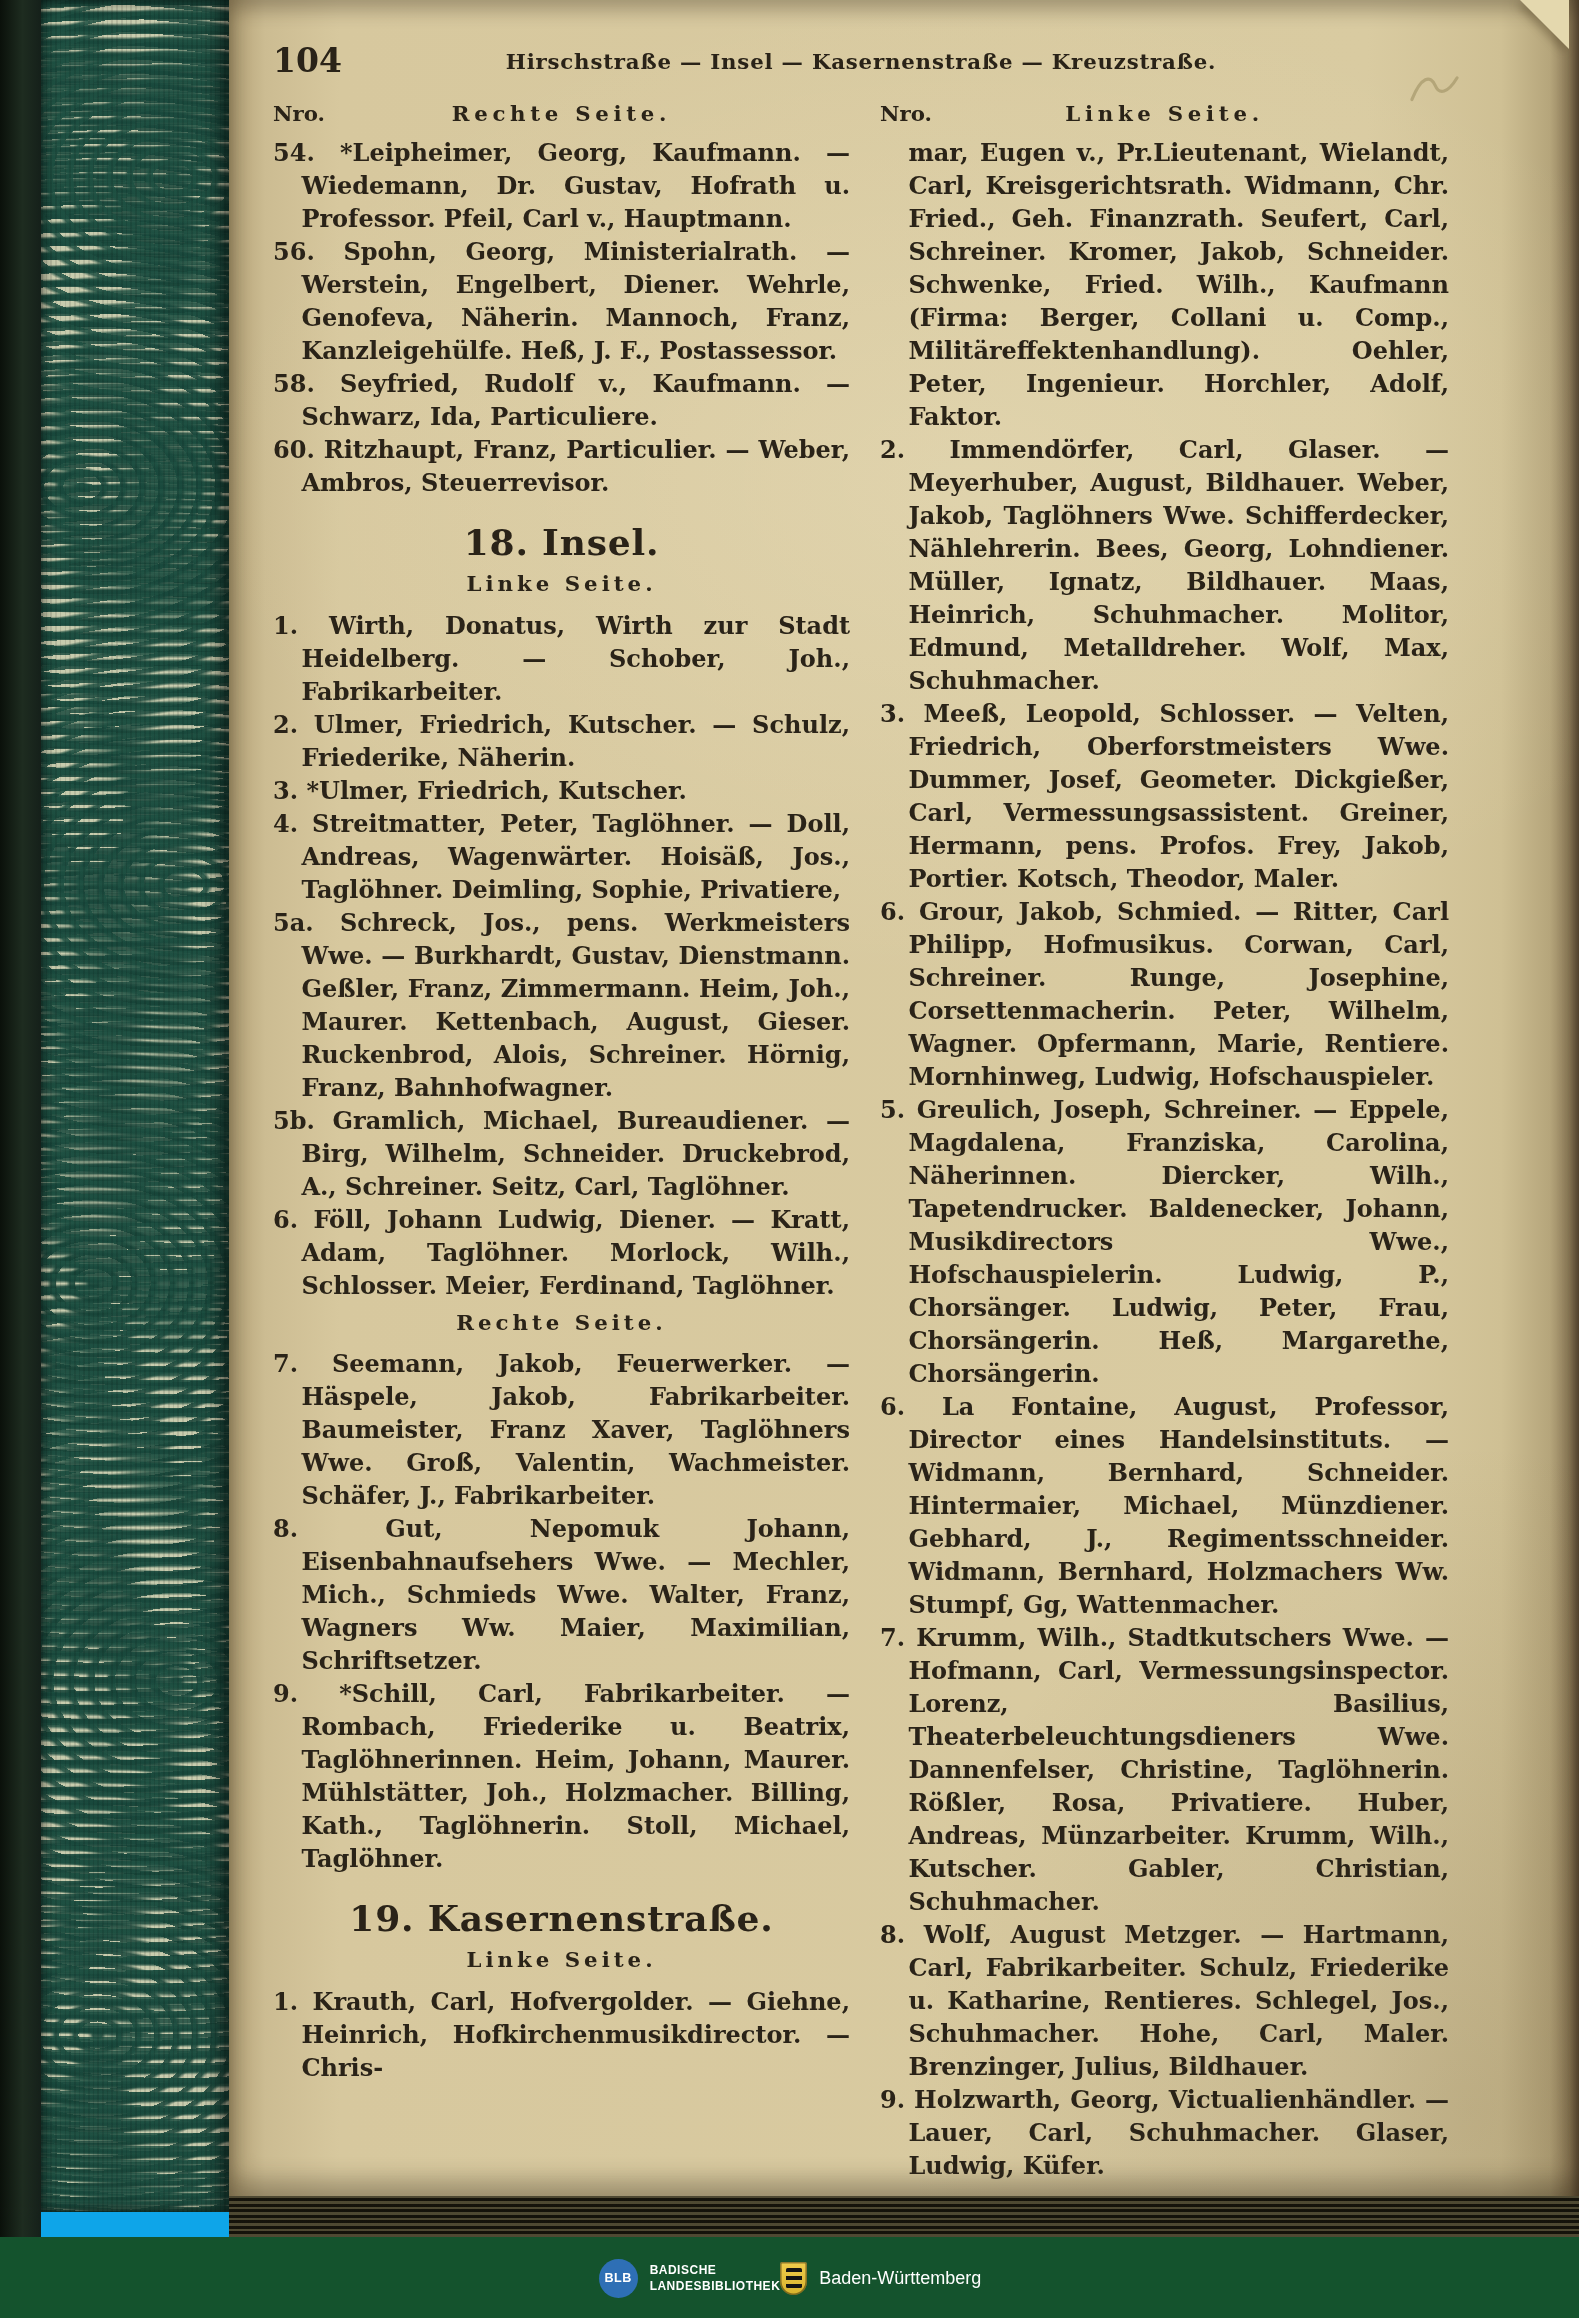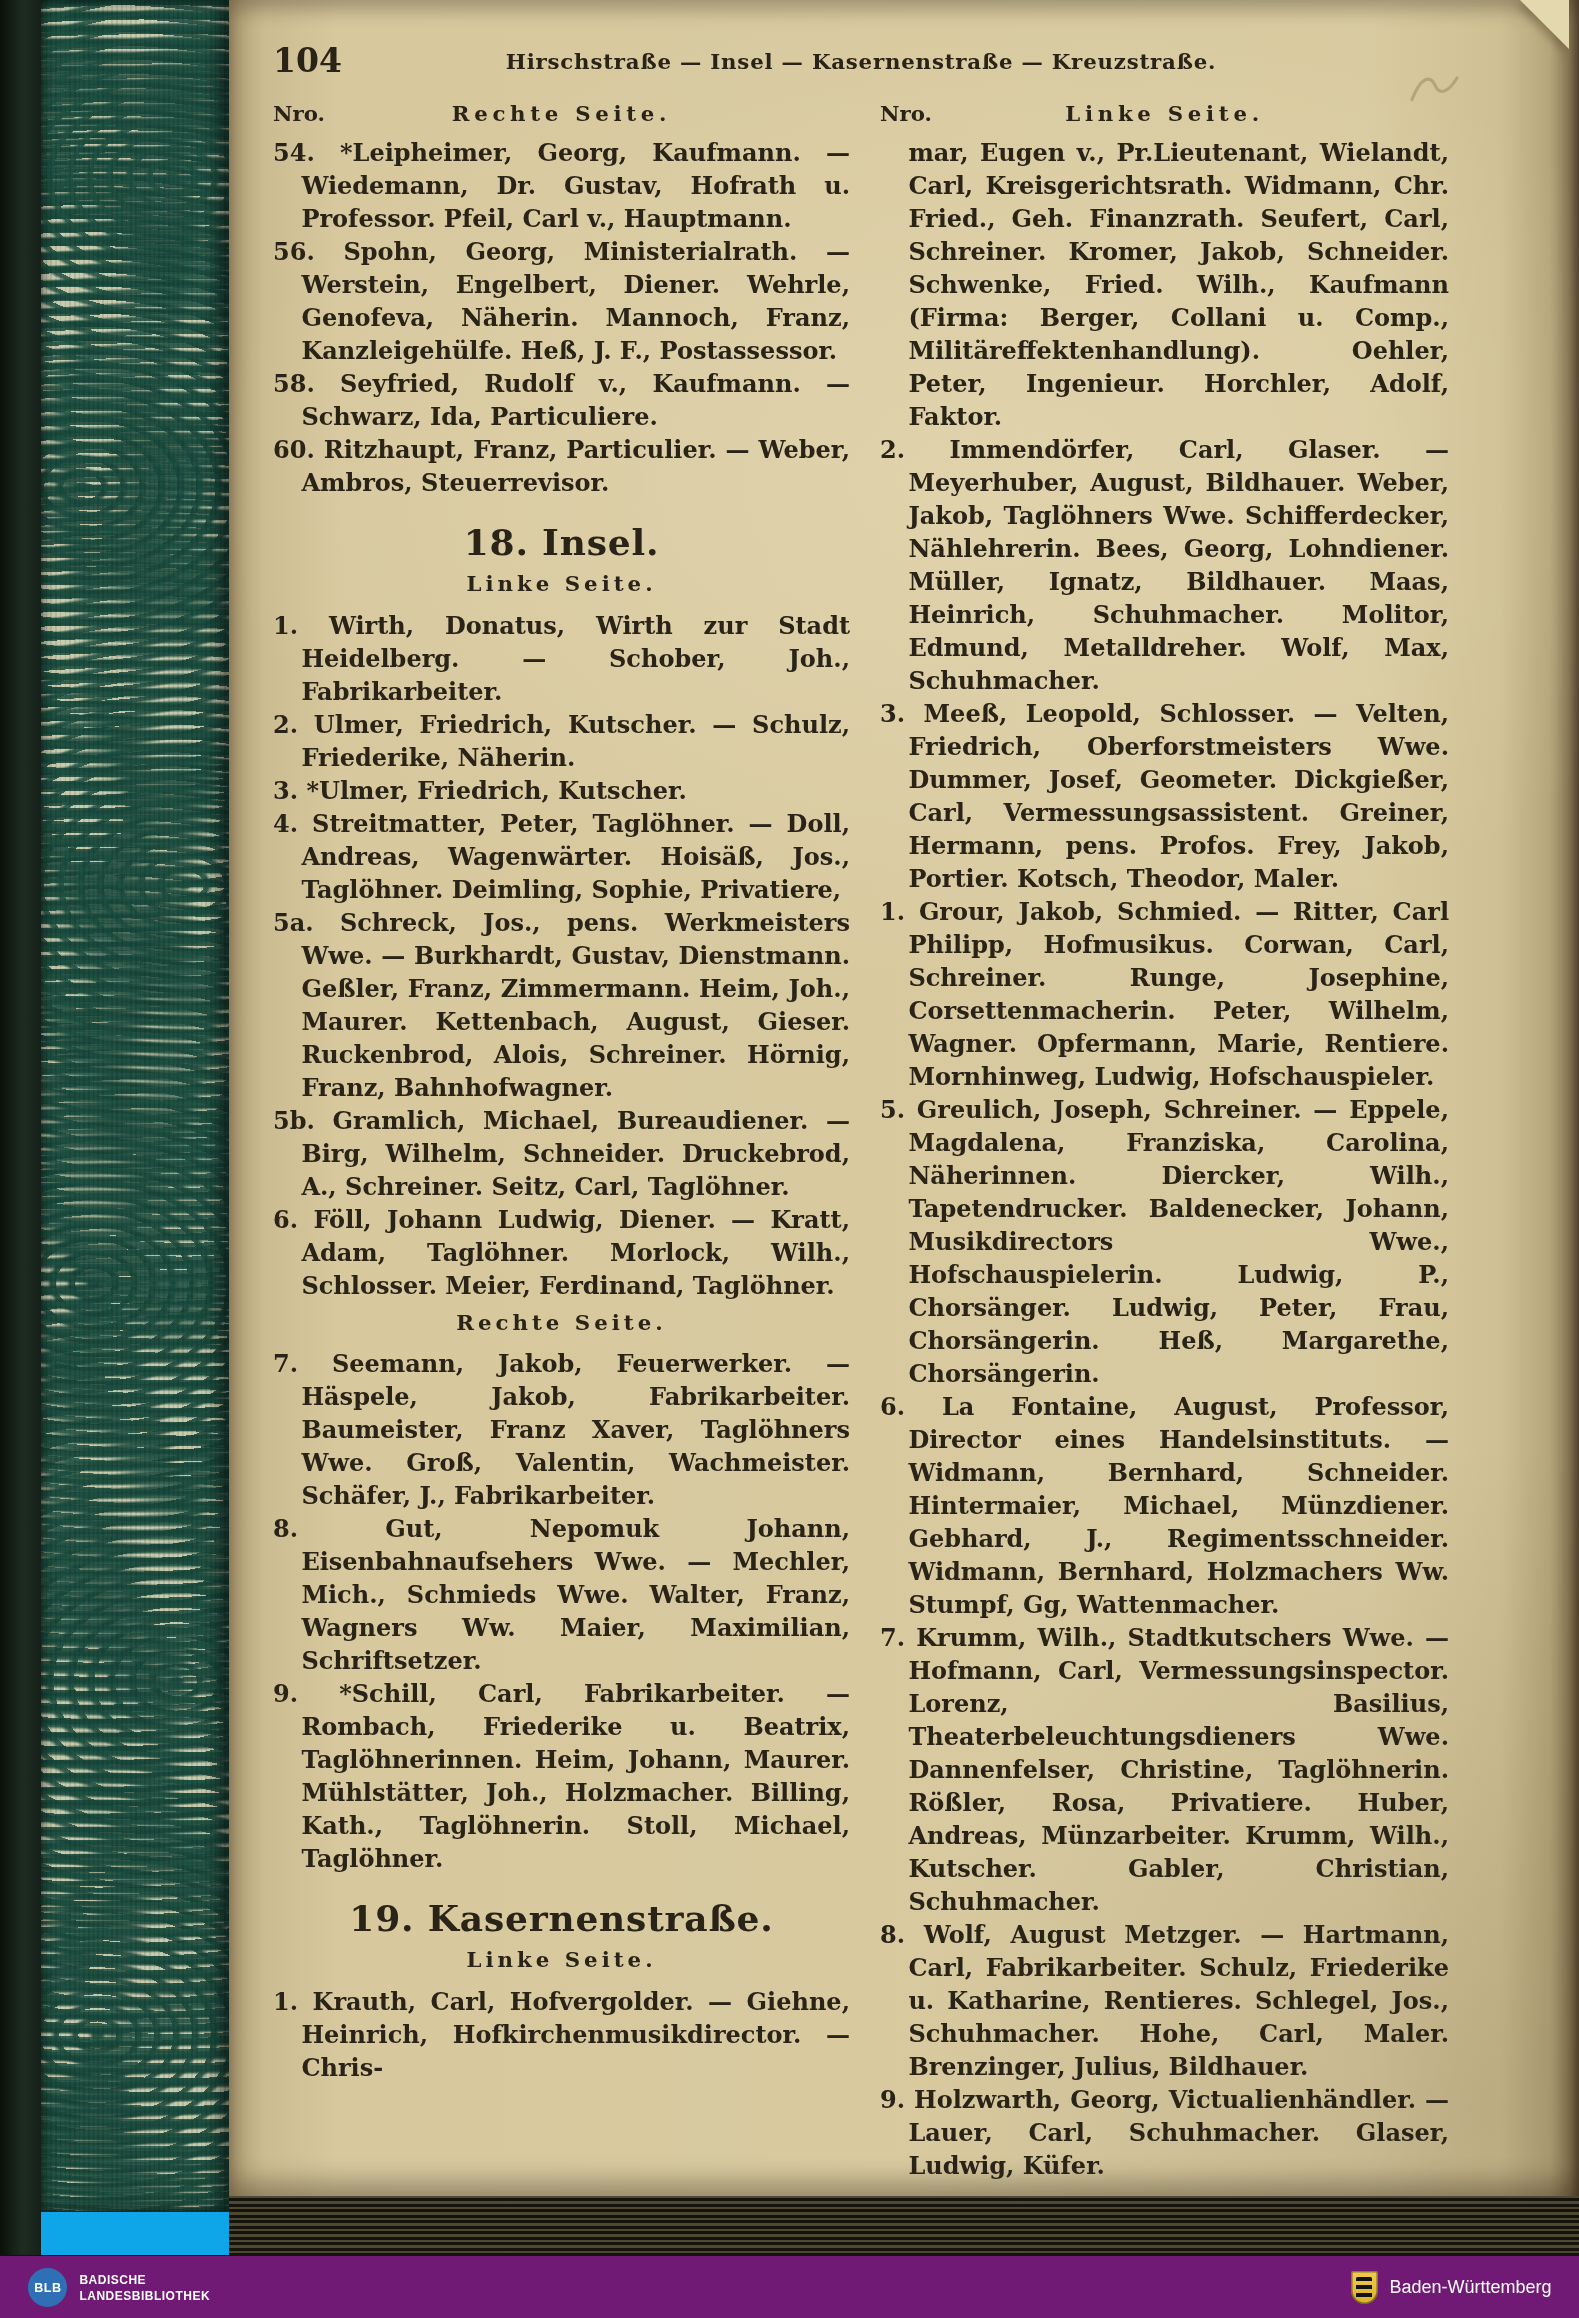--- a/index.html
+++ b/index.html
@@ -85,23 +85,23 @@
     text-align:center; font-size:36px; font-weight:bold;
     margin:22px 0 6.3px; letter-spacing:0.8px;
   }
   .subhead {
     text-align:center; font-size:21.3px; font-weight:bold;
     letter-spacing:4px; margin:8px 0 12.6px;
   }
 
   
   .footer-bar {
-    position:absolute; left:0; bottom:0; width:1580px; height:63px;
-    background:#701a75; color:#fff;
-    display:flex; align-items:center; justify-content:space-between;
+    position:absolute; left:0; bottom:0; width:1580px; height:82px;
+    background:#14532d; color:#fff;
+    display:flex; align-items:center; justify-content:center;
     padding:0 28.4px;
     font-family:"Liberation Sans", sans-serif;
   }
   .footer-left { display:flex; align-items:center; gap:12px; }
   .blb-logo {
     width:39px; height:39px; border-radius:50%;
     background:#2e6fb5; color:#fff;
     display:flex; align-items:center; justify-content:center;
     font-weight:bold; font-size:12.6px; letter-spacing:0.4px;
   }
@@ -170,21 +170,21 @@
 
       <section class="col col-right">
         <div class="col-head">
           <span class="nro">Nro.</span>
           <span class="side">Linke Seite.</span>
         </div>
 
         <p class="entry continuation">mar, Eugen v., Pr.Lieutenant, Wielandt, Carl, Kreisgerichtsrath. Widmann, Chr. Fried., Geh. Finanzrath. Seufert, Carl, Schreiner. Kromer, Jakob, Schneider. Schwenke, Fried. Wilh., Kaufmann (Firma: Berger, Collani u. Comp., Militäreffektenhandlung). Oehler, Peter, Ingenieur. Horchler, Adolf, Faktor.</p>
         <p class="entry">2. Immendörfer, Carl, Glaser. — Meyerhuber, August, Bildhauer. Weber, Jakob, Taglöhners Wwe. Schifferdecker, Nählehrerin. Bees, Georg, Lohndiener. Müller, Ignatz, Bildhauer. Maas, Heinrich, Schuhmacher. Molitor, Edmund, Metalldreher. Wolf, Max, Schuhmacher.</p>
         <p class="entry">3. Meeß, Leopold, Schlosser. — Velten, Friedrich, Oberforstmeisters Wwe. Dummer, Josef, Geometer. Dickgießer, Carl, Vermessungsassistent. Greiner, Hermann, pens. Profos. Frey, Jakob, Portier. Kotsch, Theodor, Maler.</p>
-        <p class="entry">1. Grour, Jakob, Schmied. — Ritter, Carl Philipp, Hofmusikus. Corwan, Carl, Schreiner. Runge, Josephine, Corsettenmacherin. Peter, Wilhelm, Wagner. Opfermann, Marie, Rentiere. Mornhinweg, Ludwig, Hofschauspieler.</p>
+        <p class="entry">6. Grour, Jakob, Schmied. — Ritter, Carl Philipp, Hofmusikus. Corwan, Carl, Schreiner. Runge, Josephine, Corsettenmacherin. Peter, Wilhelm, Wagner. Opfermann, Marie, Rentiere. Mornhinweg, Ludwig, Hofschauspieler.</p>
         <p class="entry">5. Greulich, Joseph, Schreiner. — Eppele, Magdalena, Franziska, Carolina, Näherinnen. Diercker, Wilh., Tapetendrucker. Baldenecker, Johann, Musikdirectors Wwe., Hofschauspielerin. Ludwig, P., Chorsänger. Ludwig, Peter, Frau, Chorsängerin. Heß, Margarethe, Chorsängerin.</p>
         <p class="entry">6. La Fontaine, August, Professor, Director eines Handelsinstituts. — Widmann, Bernhard, Schneider. Hintermaier, Michael, Münzdiener. Gebhard, J., Regimentsschneider. Widmann, Bernhard, Holzmachers Ww. Stumpf, Gg, Wattenmacher.</p>
         <p class="entry">7. Krumm, Wilh., Stadtkutschers Wwe. — Hofmann, Carl, Vermessungsinspector. Lorenz, Basilius, Theaterbeleuchtungsdieners Wwe. Dannenfelser, Christine, Taglöhnerin. Rößler, Rosa, Privatiere. Huber, Andreas, Münzarbeiter. Krumm, Wilh., Kutscher. Gabler, Christian, Schuhmacher.</p>
         <p class="entry">8. Wolf, August Metzger. — Hartmann, Carl, Fabrikarbeiter. Schulz, Friederike u. Katharine, Rentieres. Schlegel, Jos., Schuhmacher. Hohe, Carl, Maler. Brenzinger, Julius, Bildhauer.</p>
         <p class="entry">9. Holzwarth, Georg, Victualienhändler. — Lauer, Carl, Schuhmacher. Glaser, Ludwig, Küfer.</p>
 
         <h2 class="section-heading">20. Kreuzstraße.</h2>
 
       </section>
 

